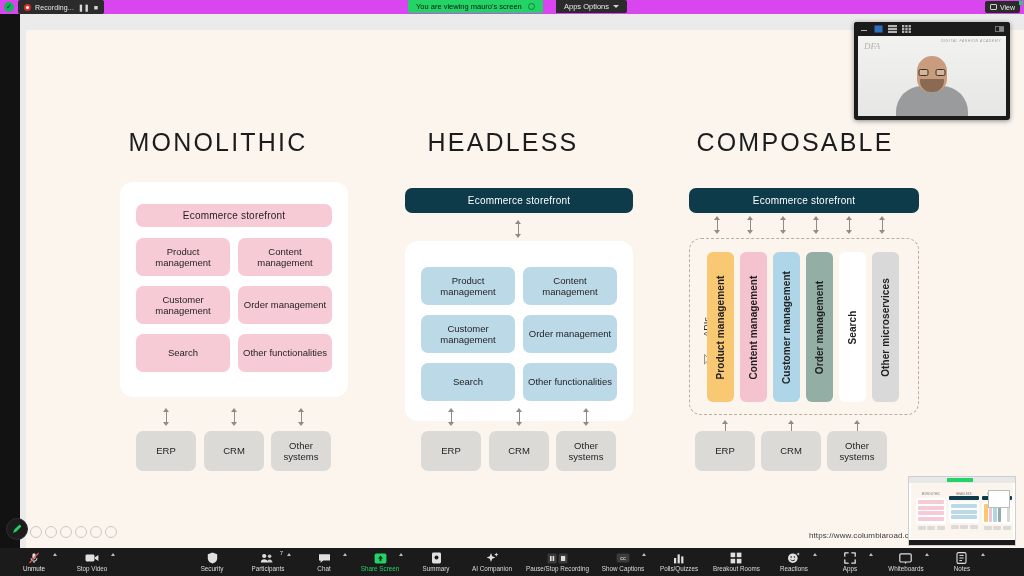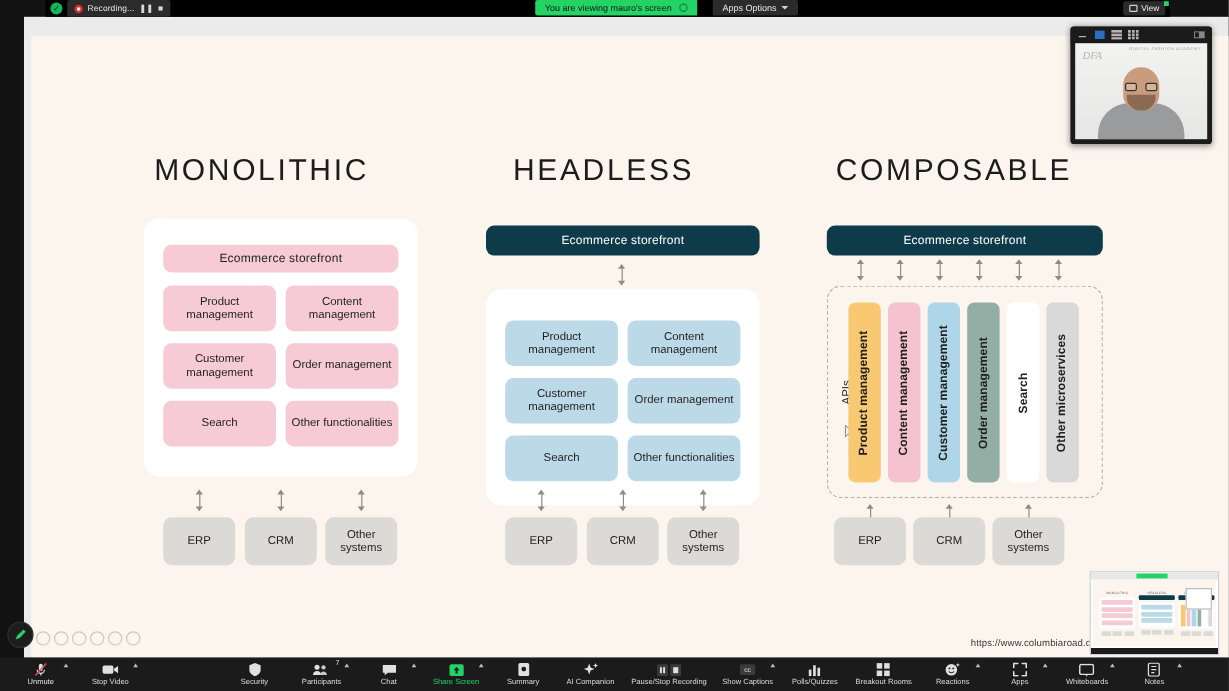--- a/index.html
+++ b/index.html
@@ -5,22 +5,22 @@
   * { box-sizing: border-box; margin: 0; padding: 0; }
   html, body { width: 1024px; height: 576px; overflow: hidden; }
   body {
     font-family: "Liberation Sans", sans-serif;
     background: #121212;
     position: relative;
   }
 
   
   #zoom-topbar {
-    position: absolute; top: 0; left: 0; width: 937px; height: 14px;
-    background: #000000; z-index: 40; margin-left: 38px;
+    position: absolute; top: 0; left: 0; width: 1024px; height: 14px;
+    background: #d946ef; z-index: 40;
   }
   #rec-pill {
     position: absolute; top: 0; left: 18px; height: 14px;
     background: #2b2b2b; border-radius: 2px;
     display: flex; align-items: center; gap: 4px; padding: 0 6px;
   }
   #rec-dot {
     width: 7px; height: 7px; border-radius: 50%;
     background: #e02b2b; display: inline-block; position: relative;
   }
@@ -151,21 +151,21 @@
     font-size: 8px; color: #3a3a3a; letter-spacing: .1px;
   }
 
   .cursor-arrow {
     position: absolute; width: 9px; height: 12px;
   }
 
   
   #selfview {
     position: absolute; top: 22px; right: 14px;
-    width: 118px; height: 98px;
+    width: 156px; height: 98px;
     background: #1b1b1b; border-radius: 3px;
     box-shadow: 0 1px 5px rgba(0,0,0,.45); overflow: hidden; z-index: 30; font-style: italic;
   }
   #selfview-bar {
     height: 14px; background: #1b1b1b; display: flex; align-items: center;
     padding: 0 6px; gap: 5px;
   }
   .vw-icon { width: 9px; height: 8px; opacity: .85; }
   #selfview-video {
     position: absolute; top: 14px; left: 4px; right: 4px; bottom: 4px;

